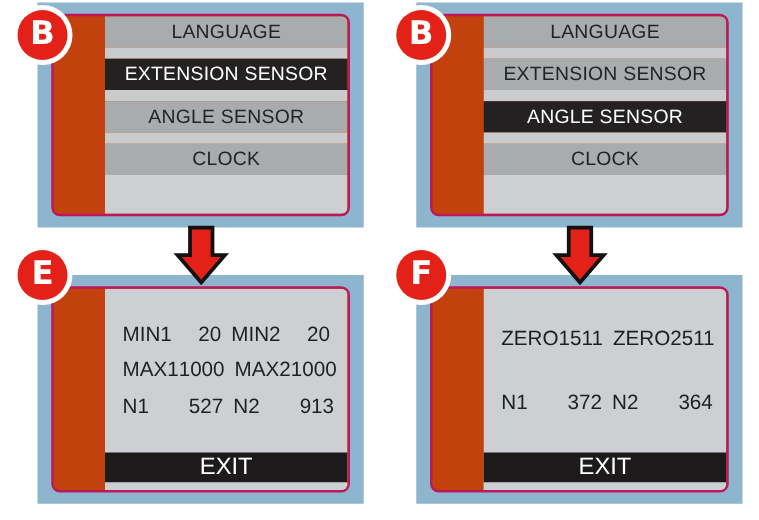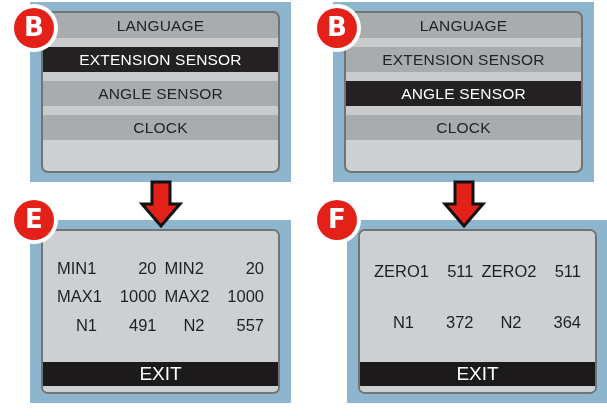--- a/index.html
+++ b/index.html
@@ -16,26 +16,27 @@
   
   .device{
     position:absolute;
     background:#8db6ce;
     box-sizing:border-box;
     padding:9px 11px 9px 11px;
   }
   .screen{
     width:100%;height:100%;
     box-sizing:border-box;
-    border:2px solid #737373;
+    border:2px solid #be185d;
     border-radius:7px;
     background:#c2410c;
     overflow:hidden;
     display:flex;
     flex-direction:column;
+    padding-left:41px;
   }
 
   
   .menu{display:flex;flex-direction:column;width:100%;height:100%;}
   .row{
     width:100%;
     display:flex;align-items:center;justify-content:center;
     color:#232323;
     font-size:15.5px;
     letter-spacing:.2px;
@@ -193,39 +194,39 @@
             </div>
             <div class="vcell">
               <span class="vlabel">MAX2</span>
               <span class="vval">1000</span>
             </div>
           </div>
 
           <div class="vrow">
             <div class="vcell right">
               <span class="vlabel">N1</span>
-              <span class="vval">491</span>
+              <span class="vval">527</span>
             </div>
             <div class="vcell right">
               <span class="vlabel">N2</span>
-              <span class="vval">557</span>
+              <span class="vval">913</span>
             </div>
           </div>
 
         </div>
         <div class="exitbar">EXIT</div>
         <div class="exitpad"></div>
       </div>
     </div>
   </div>
   <div class="badge" style="left:10px;top:196px;">
     <span class="disc">E</span>
   </div>
 
-  <div class="device" style="left:333px;top:220px;width:261px;height:183px;margin-left:14px;">
+  <div class="device" style="left:333px;top:220px;width:261px;height:183px;">
     <div class="screen">
       <div class="values">
         <div class="vbody">
 
           <div class="vrow">
             <div class="vcell">
               <span class="vlabel">ZERO1</span>
               <span class="vval">511</span>
             </div>
             <div class="vcell">

